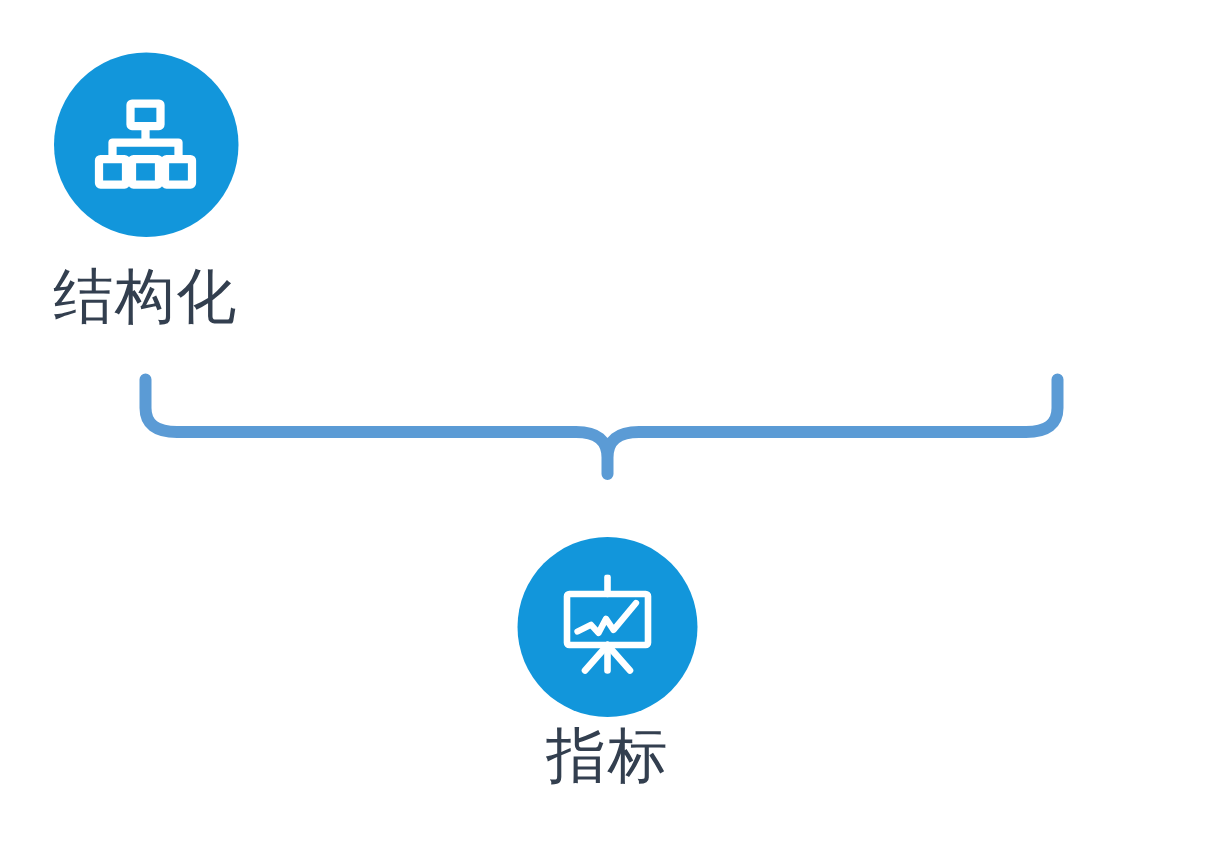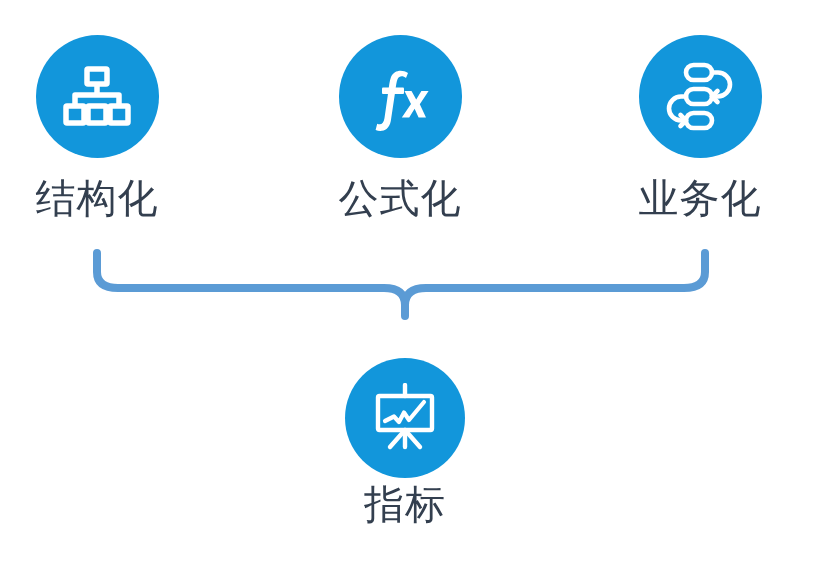--- a/index.html
+++ b/index.html
@@ -91,68 +91,21 @@
           <polyline points="14,45 14,34 58,34 58,45"></polyline>
           <rect x="5" y="45" width="18" height="17" rx="1"></rect>
           <rect x="27" y="45" width="18" height="17" rx="1"></rect>
           <rect x="49" y="45" width="18" height="17" rx="1"></rect>
         </svg>
       </span>
     </div>
     <div class="node-label">结构化</div>
   </div>
 
-  <div class="node" id="node-formula">
-    <div class="node-circle">
-      <span>
-        <svg width="72" height="72" viewBox="0 0 72 72">
-          <g fill="#ffffff">
 
-            <path d="M 44 12
-                     C 38 8, 30 9, 27 16
-                     C 25.5 20, 25 25, 24.4 30
-                     L 20.5 57
-                     C 19.8 62, 17.5 64, 14.5 63.2
-                     L 13.2 62.8
-                     L 11.6 69
-                     C 17.5 71.5, 25 69.5, 26.8 60
-                     L 31.3 30
-                     C 32 25, 32.5 20.5, 33.6 18
-                     C 35.2 14.5, 39 14.3, 42 17
-                     Z"></path>
-            <rect x="18" y="26.5" width="22" height="6.5" rx="1"></rect>
-
-            <path d="M 40.5 30 L 47.5 30 L 52.2 38.5 L 57.4 30 L 64.6 30
-                     L 55.8 43.2 L 62 56.5 L 54.6 56.5 L 50.6 47.8
-                     L 45.2 56.5 L 37.8 56.5 L 47 43 Z"></path>
-          </g>
-        </svg>
-      </span>
-    </div>
-    <div class="node-label">公式化</div>
-  </div>
-
-  <div class="node" id="node-business">
-    <div class="node-circle">
-      <span>
-        <svg width="74" height="74" viewBox="0 0 74 74" fill="none" stroke="#ffffff" stroke-width="4.6" stroke-linecap="round" stroke-linejoin="round">
-          <rect x="23" y="5" width="26" height="15" rx="7.5"></rect>
-          <rect x="23" y="29" width="26" height="15" rx="7.5"></rect>
-          <rect x="23" y="53" width="26" height="15" rx="7.5"></rect>
-
-          <path d="M 49 12.5 L 55 12.5 A 12 12 0 0 1 55 36.5 L 49 36.5"></path>
-          <polyline points="54.5,31 49,36.5 54.5,42"></polyline>
-
-          <path d="M 23 36.5 L 18 36.5 A 12 12 0 0 0 18 60.5 L 23 60.5"></path>
-          <polyline points="17.5,55 23,60.5 17.5,66"></polyline>
-        </svg>
-      </span>
-    </div>
-    <div class="node-label">业务化</div>
-  </div>
 
   <div class="node" id="node-metric">
     <div class="node-circle">
       <span>
         <svg width="70" height="70" viewBox="0 0 70 70" fill="none" stroke="#ffffff" stroke-width="4.4" stroke-linecap="round" stroke-linejoin="round">
 
           <line x1="35" y1="2" x2="35" y2="13"></line>
 
           <rect x="8" y="13" width="54" height="34" rx="1.5"></rect>
 

